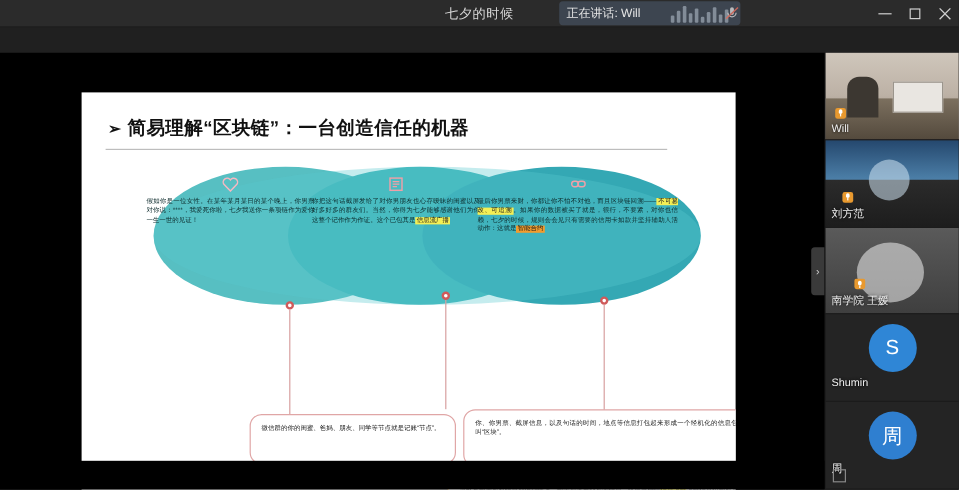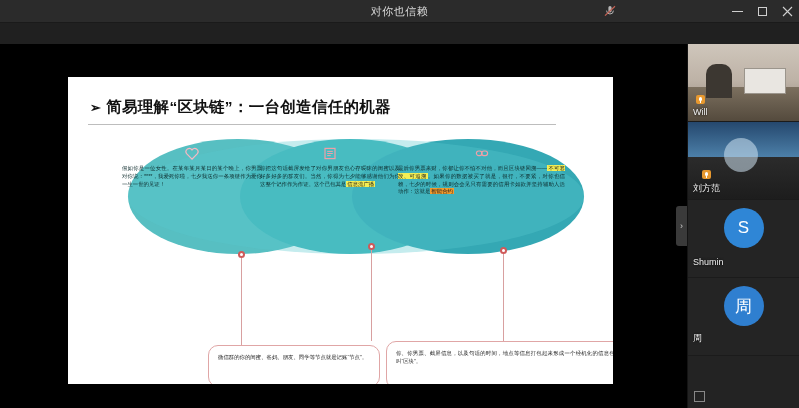--- a/index.html
+++ b/index.html
@@ -286,22 +286,37 @@
     position: absolute; left: 0; right: 0; bottom: 0; height: 24px;
     background: #000;
   }
 </style>
 </head>
 <body>
 
 <div class="app">
 
   <div class="titlebar">
-    <div class="titlebar-title">对你也信赖</div>
-
+    <div class="titlebar-title">七夕的时候</div>
+
+    <div class="speaker-pill">
+      <span class="speaker-label">正在讲话: Will</span>
+      <span class="speaker-wave">
+        <i style="height:6px"></i>
+          <i style="height:10px"></i>
+          <i style="height:14px"></i>
+          <i style="height:8px"></i>
+        <i style="height:12px"></i>
+          <i style="height:5px"></i>
+          <i style="height:9px"></i>
+          <i style="height:13px"></i>
+        <i style="height:7px"></i>
+          <i style="height:11px"></i>
+      </span>
+    </div>
 
     <span class="mute-ico">
       <svg viewBox="0 0 14 14" width="14" height="14">
         <path d="M7 2a1.6 1.6 0 0 1 1.6 1.6v3.2A1.6 1.6 0 0 1 7 8.4a1.6 1.6 0 0 1-1.6-1.6V3.6A1.6 1.6 0 0 1 7 2z" fill="#cfcfcf"></path>
         <path d="M3.6 6.6a3.4 3.4 0 0 0 6.8 0" stroke="#cfcfcf" fill="none" stroke-width="1"></path>
         <path d="M2 11.6 12 2.2" stroke="#e06a5a" stroke-width="1.2"></path>
       </svg>
     </span>
 
     <div class="win-btns">
@@ -398,20 +413,27 @@
       </div>
 
       <div class="tile photo2">
         <div class="sun"></div>
         <div class="name">
           <span class="mic"></span>
           <span>刘方范</span>
         </div>
       </div>
 
+      <div class="tile photo3">
+        <div class="blobgrey"></div>
+        <div class="name">
+          <span class="mic"></span>
+          <span>南学院 王媛</span>
+        </div>
+      </div>
 
       <div class="tile avatar">
         <div class="avatar-circle">S</div>
         <div class="name">
           <span>Shumin</span>
         </div>
       </div>
 
       <div class="tile avatar">
         <div class="avatar-circle alt">周</div>

